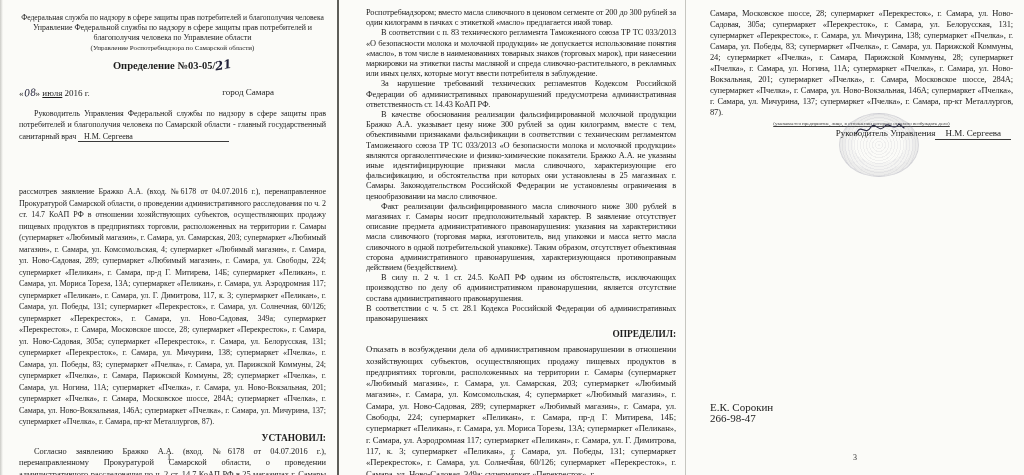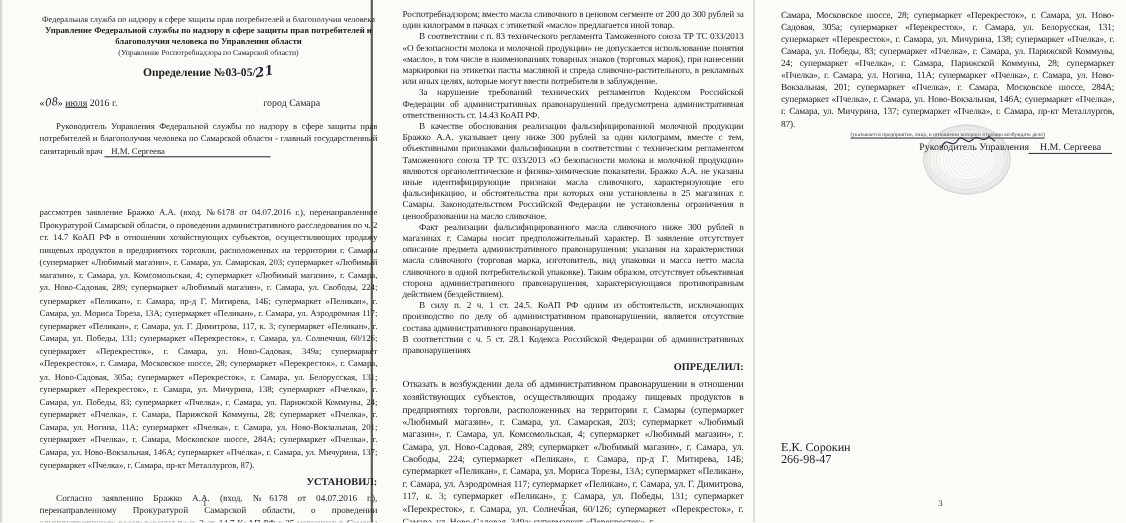--- a/index.html
+++ b/index.html
@@ -2,33 +2,33 @@
 <html><head>
 <meta charset="utf-8">
 <style>
   html,body { margin:0; padding:0; }
   body {
     width:1024px; height:475px; position:relative; overflow:hidden;
     background:#fbfbf8; color:#1d1d1d;
     font-family:"Liberation Serif","DejaVu Serif",serif;
   }
   .page { position:absolute; top:0; height:475px; overflow:hidden; box-sizing:border-box; }
-  #page1 { left:17px;   width:338px; padding:0 12px 16px 19px; }
+  #page1 { left:0;   width:338px; padding:0 12px 16px 19px; }
   #page2 { left:339px; width:346px; padding:0 9px 0 27px; }
   #page3 { left:686px; width:338px; padding:0 11px 0 24px; }
 
   .edge-left { position:absolute; left:0; top:0; width:3px; height:475px;
     background:linear-gradient(to right,#a3a39e,rgba(255,255,255,0)); opacity:.55; }
   .sep-dark  { position:absolute; left:337px; top:0; width:2px; height:475px; background:#5e5e59; }
   .sep-light { position:absolute; left:685px; top:0; width:1px; height:475px; background:#c6c6c0; }
 
   
   .hdr { text-align:center; }
   .hdr-l1 { margin-top:13px; font-size:7.6px; line-height:9.5px; }
-  .hdr-b  { font-weight:bold; font-size:7.9px; line-height:10px; }
+  .hdr-b  { font-weight:normal; font-size:7.9px; line-height:10px; }
   .hdr-l4 { font-size:7px; line-height:9px; margin-top:1px; }
   .doc-title { margin-top:6px; font-weight:bold; font-size:10.5px; line-height:12px; text-align:center; }
   .doc-subtitle { font-weight:bold; font-size:9.2px; line-height:11px; text-align:center; margin-top:1px; }
 
   .hand { display:inline-block; font-style:italic; font-family:"DejaVu Serif",serif;
           transform:rotate(-10deg); font-size:12px; color:#23233a; }
   .hand-day { display:inline-block; font-style:italic; font-family:"DejaVu Serif",serif;
           transform:rotate(-6deg); font-size:9.5px; color:#23233a; }
 
   .dateline { margin-top:15px; padding-right:52px; display:flex; justify-content:space-between;
@@ -70,21 +70,21 @@
 <body>
 
 <div class="edge-left"></div>
 <div class="sep-dark"></div>
 <div class="sep-light"></div>
 
 <div class="page" id="page1">
   <div class="hdr">
     <div class="hdr-l1">Федеральная служба по надзору в сфере защиты прав потребителей и благополучия человека</div>
     <div class="hdr-b">Управление Федеральной службы по надзору в сфере защиты прав потребителей и</div>
-    <div class="hdr-b">благополучия человека по Управления области</div>
+    <div class="hdr-b">благополучия человека по Управление области</div>
     <div class="hdr-l4">(Управление Роспотребнадзора по Самарской области)</div>
   </div>
 
   <div class="doc-title">
     <span>Определение №03-05/</span><span class="hand">21</span>
   </div>
 
   <div class="dateline">
     <span>
       <span>«</span><span class="hand-day">08</span><span>»</span>

